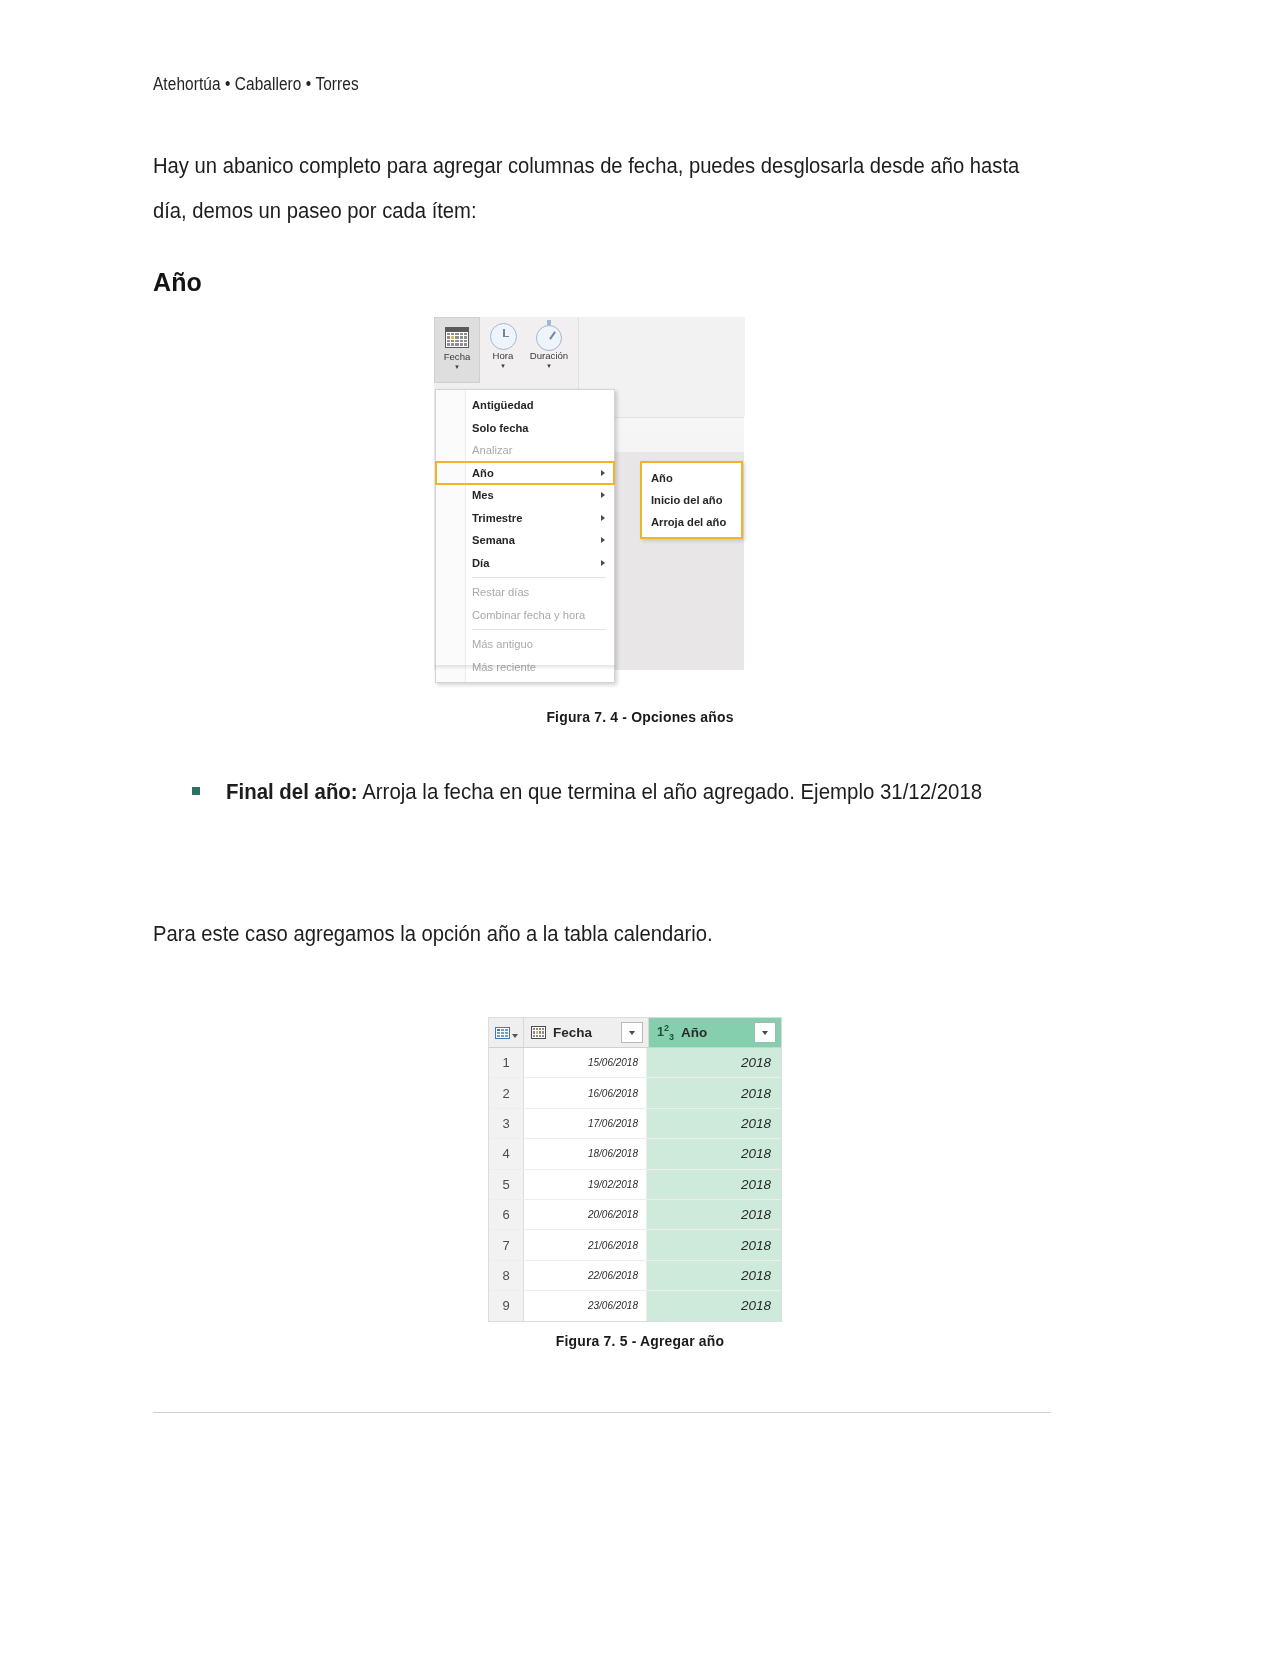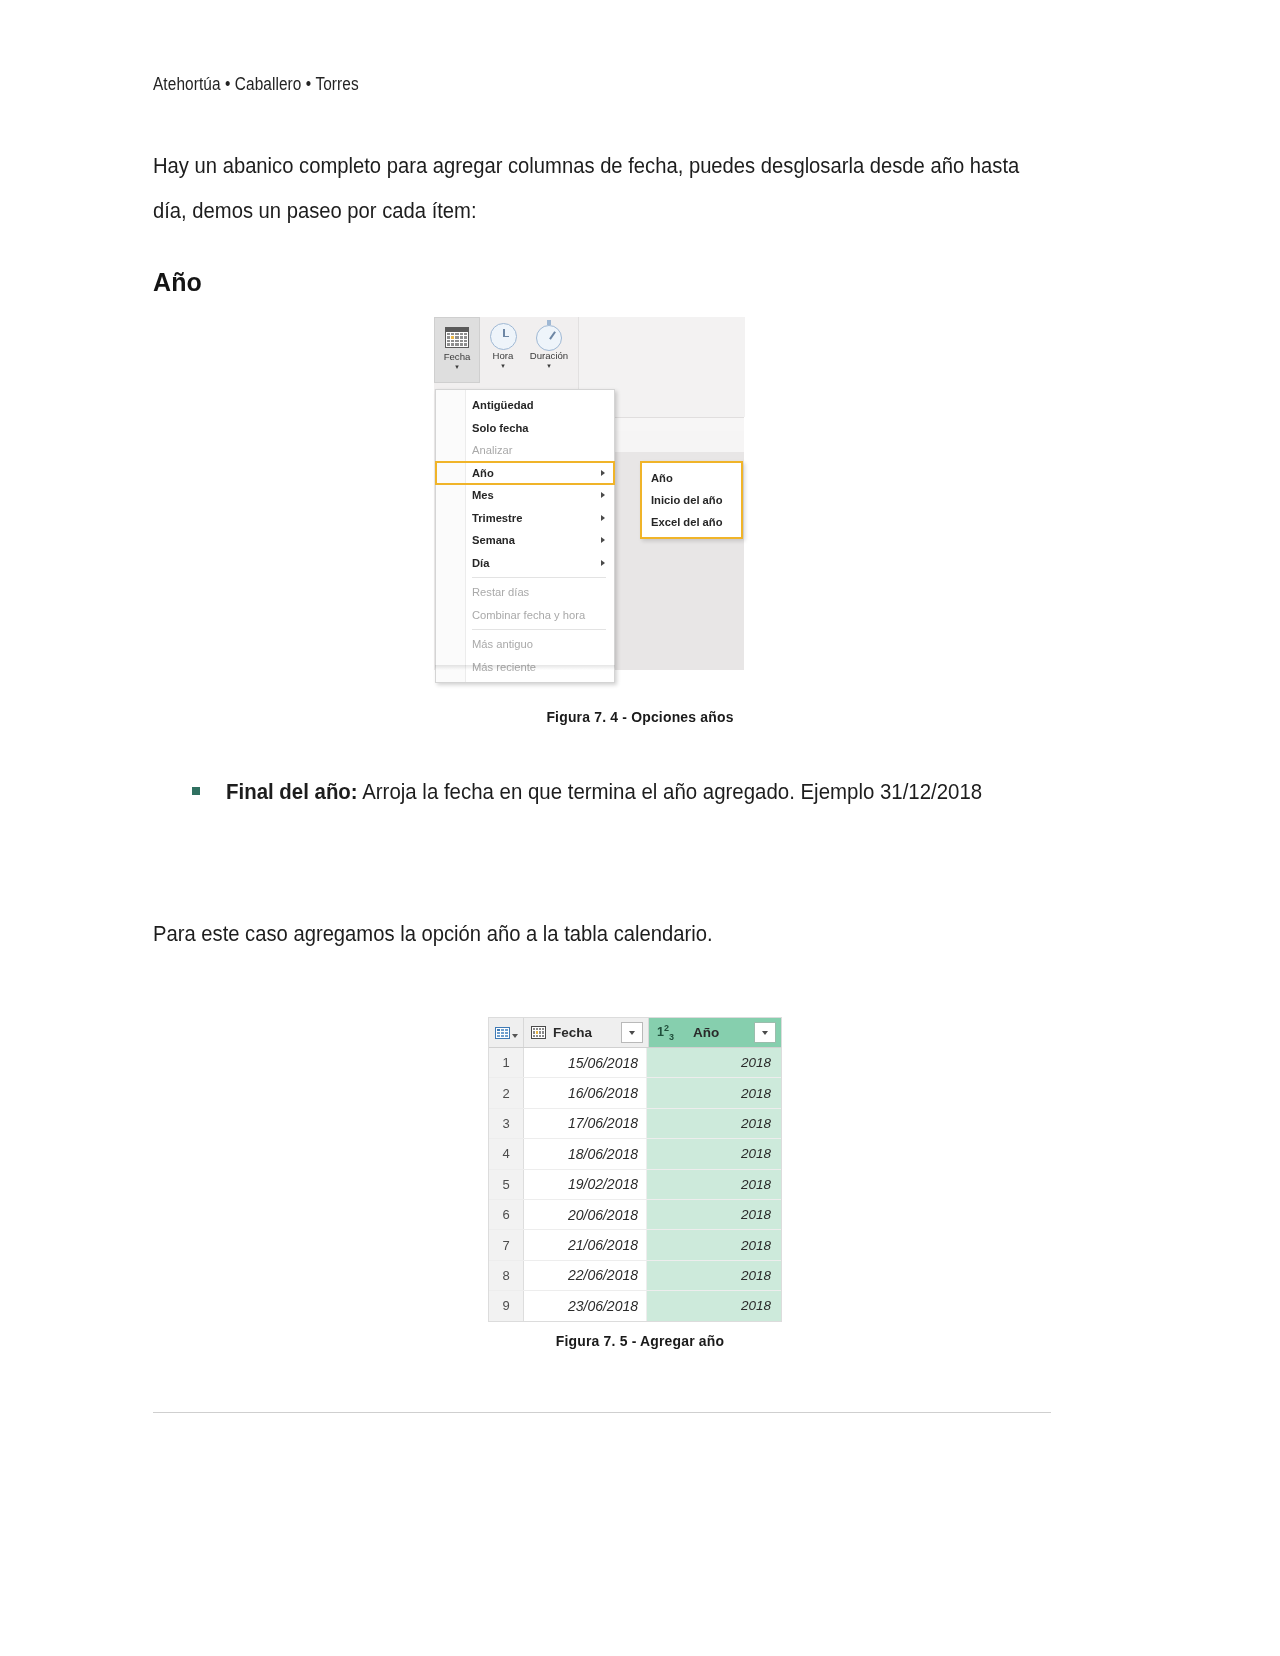--- a/index.html
+++ b/index.html
@@ -398,21 +398,21 @@
     width:0;height:0;
     border-top: 4.5px solid #4a4a4a;
     border-left: 3.6px solid transparent;
     border-right: 3.6px solid transparent;
   }
   .gh-ano {
     width: 124px;
     background: #86cfae;
     display: flex;
     align-items: center;
-    gap: 19px;
+    gap: 7px;
     padding-left: 8px;
     position: relative;
   }
   .num-ico {
     font-size: 12.5px;
     color: #1f4f3b;
     font-weight: bold;
     letter-spacing: 0;
     white-space: nowrap;
   }
@@ -433,21 +433,21 @@
     border-right: 1px solid #dddddd;
     display: flex; align-items: center; justify-content: center;
     font-size: 13px;
     color: #4d4d4d;
     font-style: normal;
   }
   .cell-fecha {
     flex: 1 1 auto;
     display:flex; align-items:center; justify-content:flex-end;
     padding-right: 8px;
-    font-size: 14px;
+    font-size: 10px;
     font-style: italic;
     color: #2b2b2b;
     background: #ffffff;
     border-right: 1px solid #ededed;
   }
   .cell-ano {
     width: 124px;
     background: #cdeadb;
     display:flex; align-items:center; justify-content:flex-end;
     padding-right: 10px;
@@ -609,21 +609,21 @@
       <div class="mi-sep"></div>
 
       <div class="mi dim">Más antiguo</div>
       <div class="mi dim">Más reciente</div>
     </div>
     <div class="pq-shadow-bottom"></div>
 
     <div class="pq-submenu">
       <div class="smi">Año</div>
       <div class="smi">Inicio del año</div>
-      <div class="smi">Excel del año</div>
+      <div class="smi">Arroja del año</div>
     </div>
   </div>
 
   <div class="fig-caption" id="cap74">Figura 7. 4 - Opciones años</div>
 
   <div class="bullets">
     <div class="bullet-row">
       <span class="bullet-sq"></span>
       <span class="bullet-txt"><b>Final del año:</b><span> Arroja la fecha en que termina el año agregado. Ejemplo 31/12/2018</span></span>
     </div>

